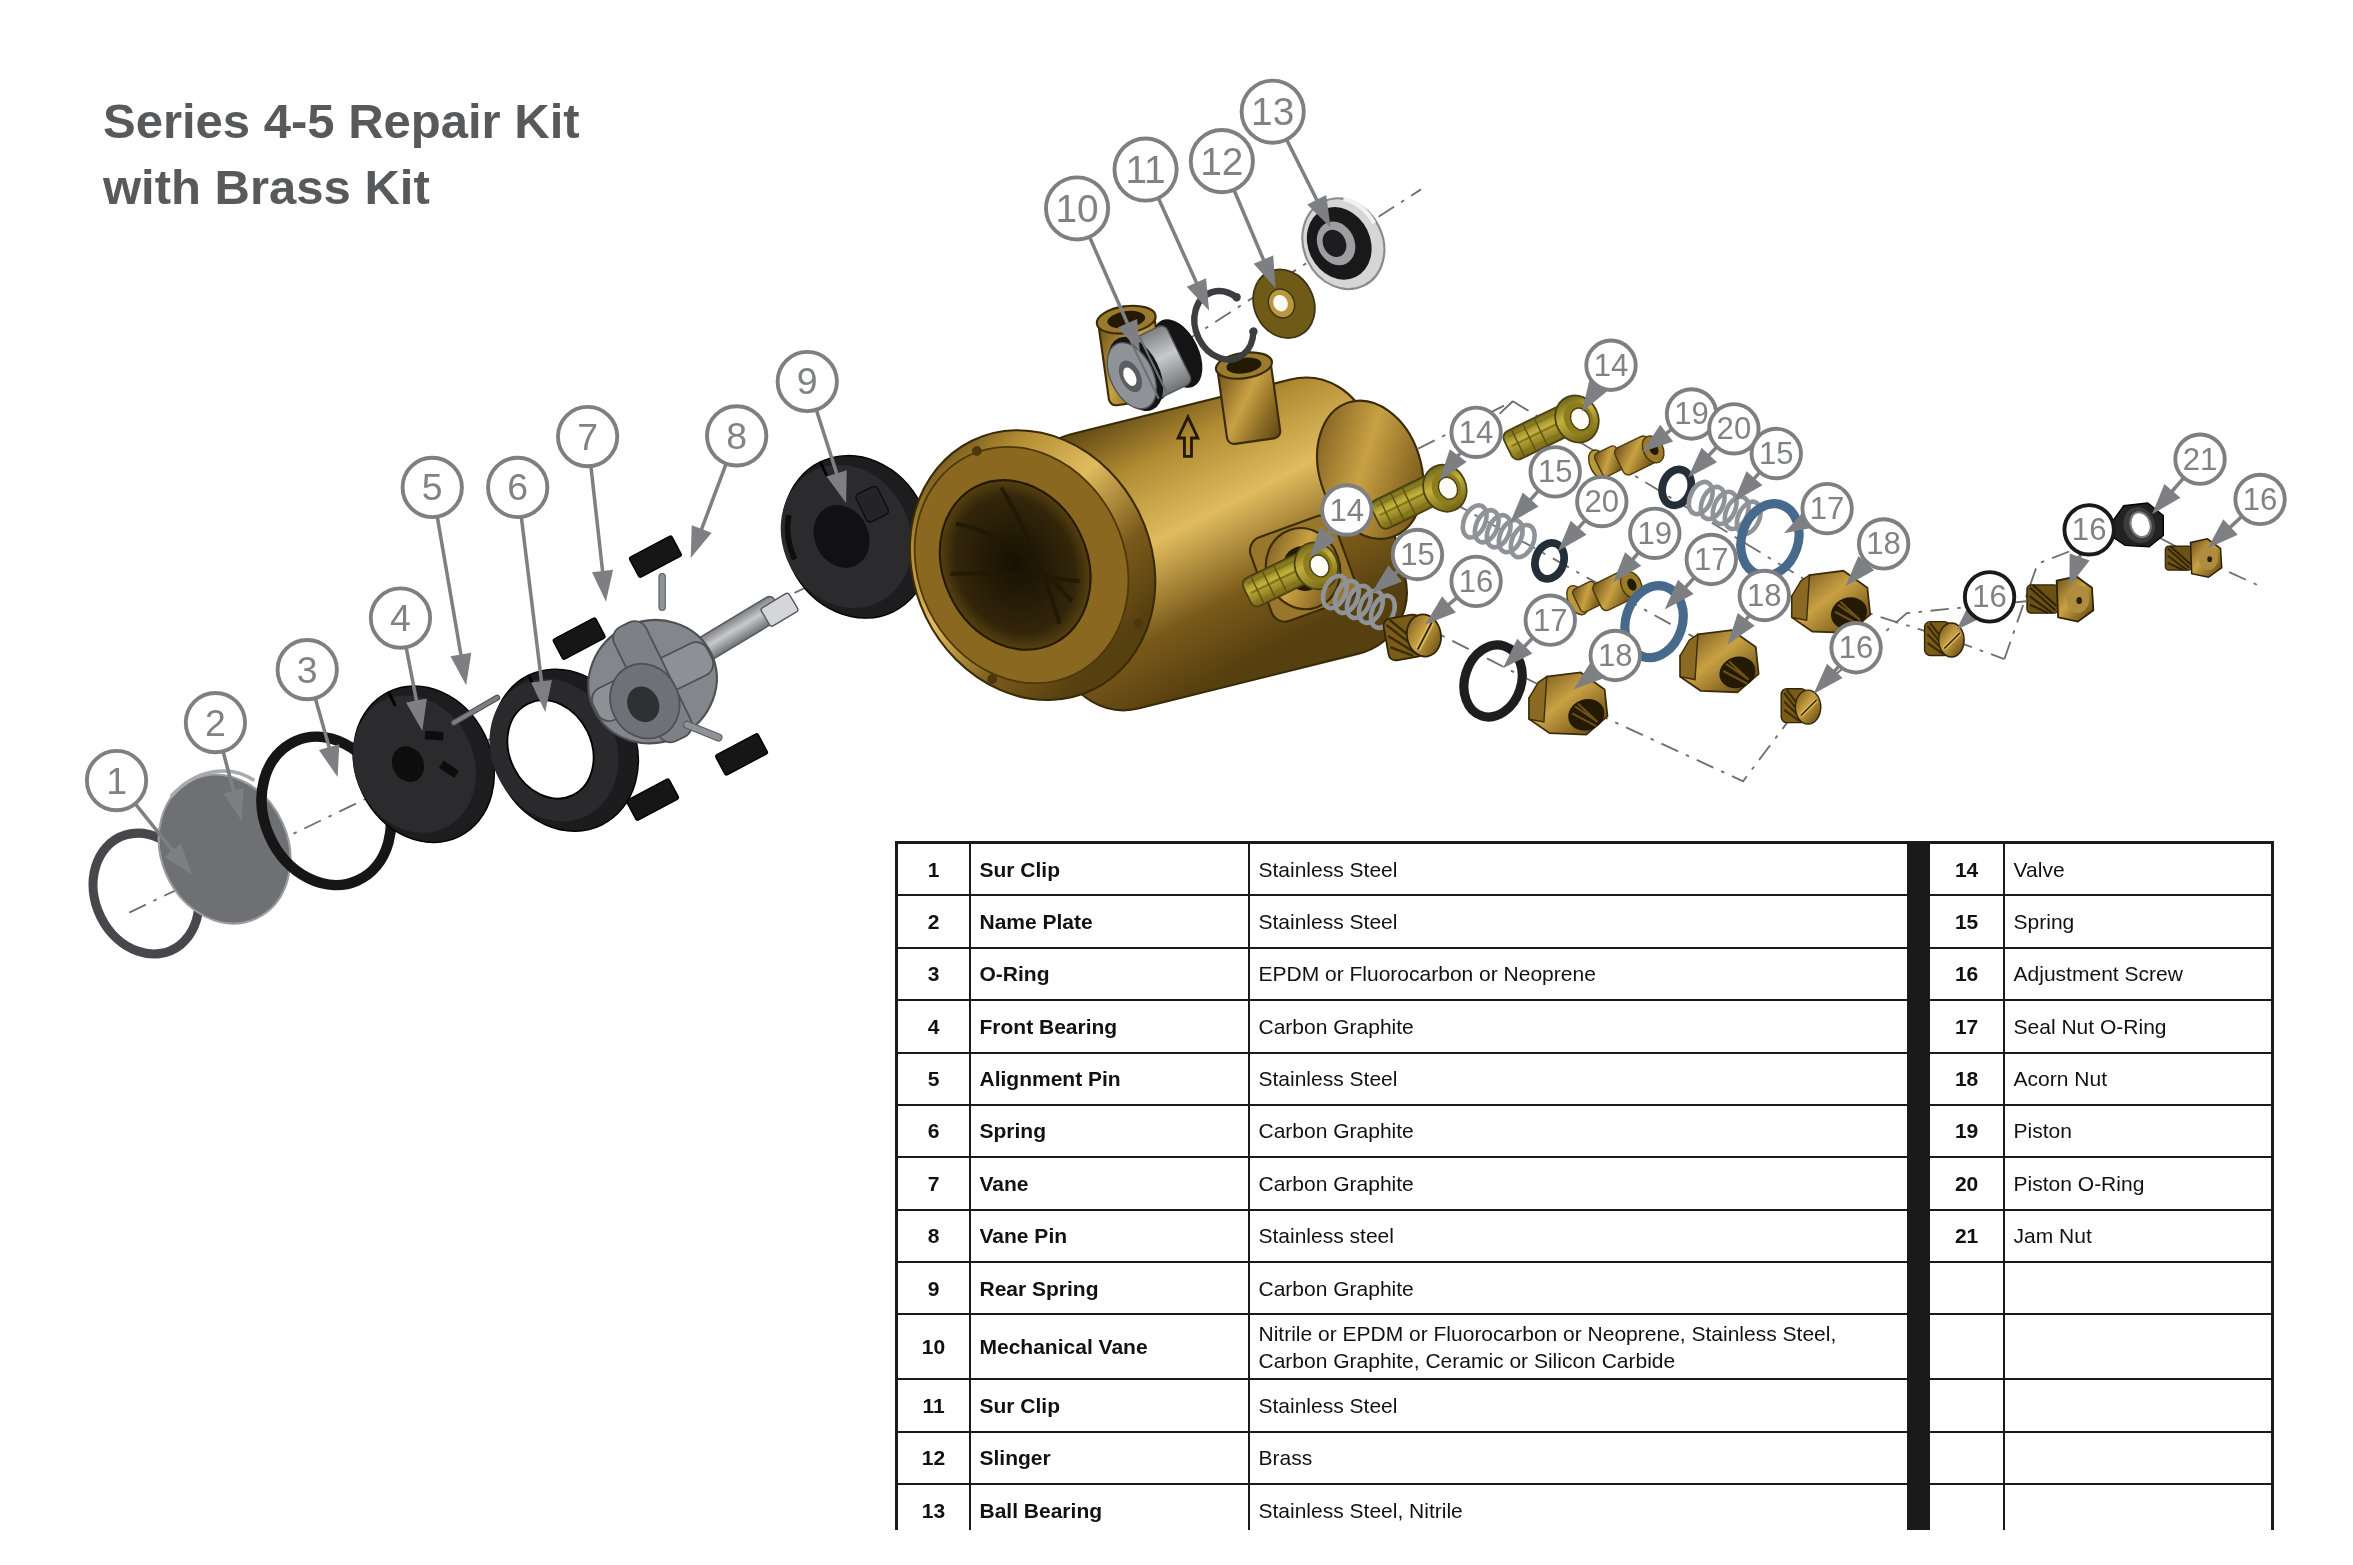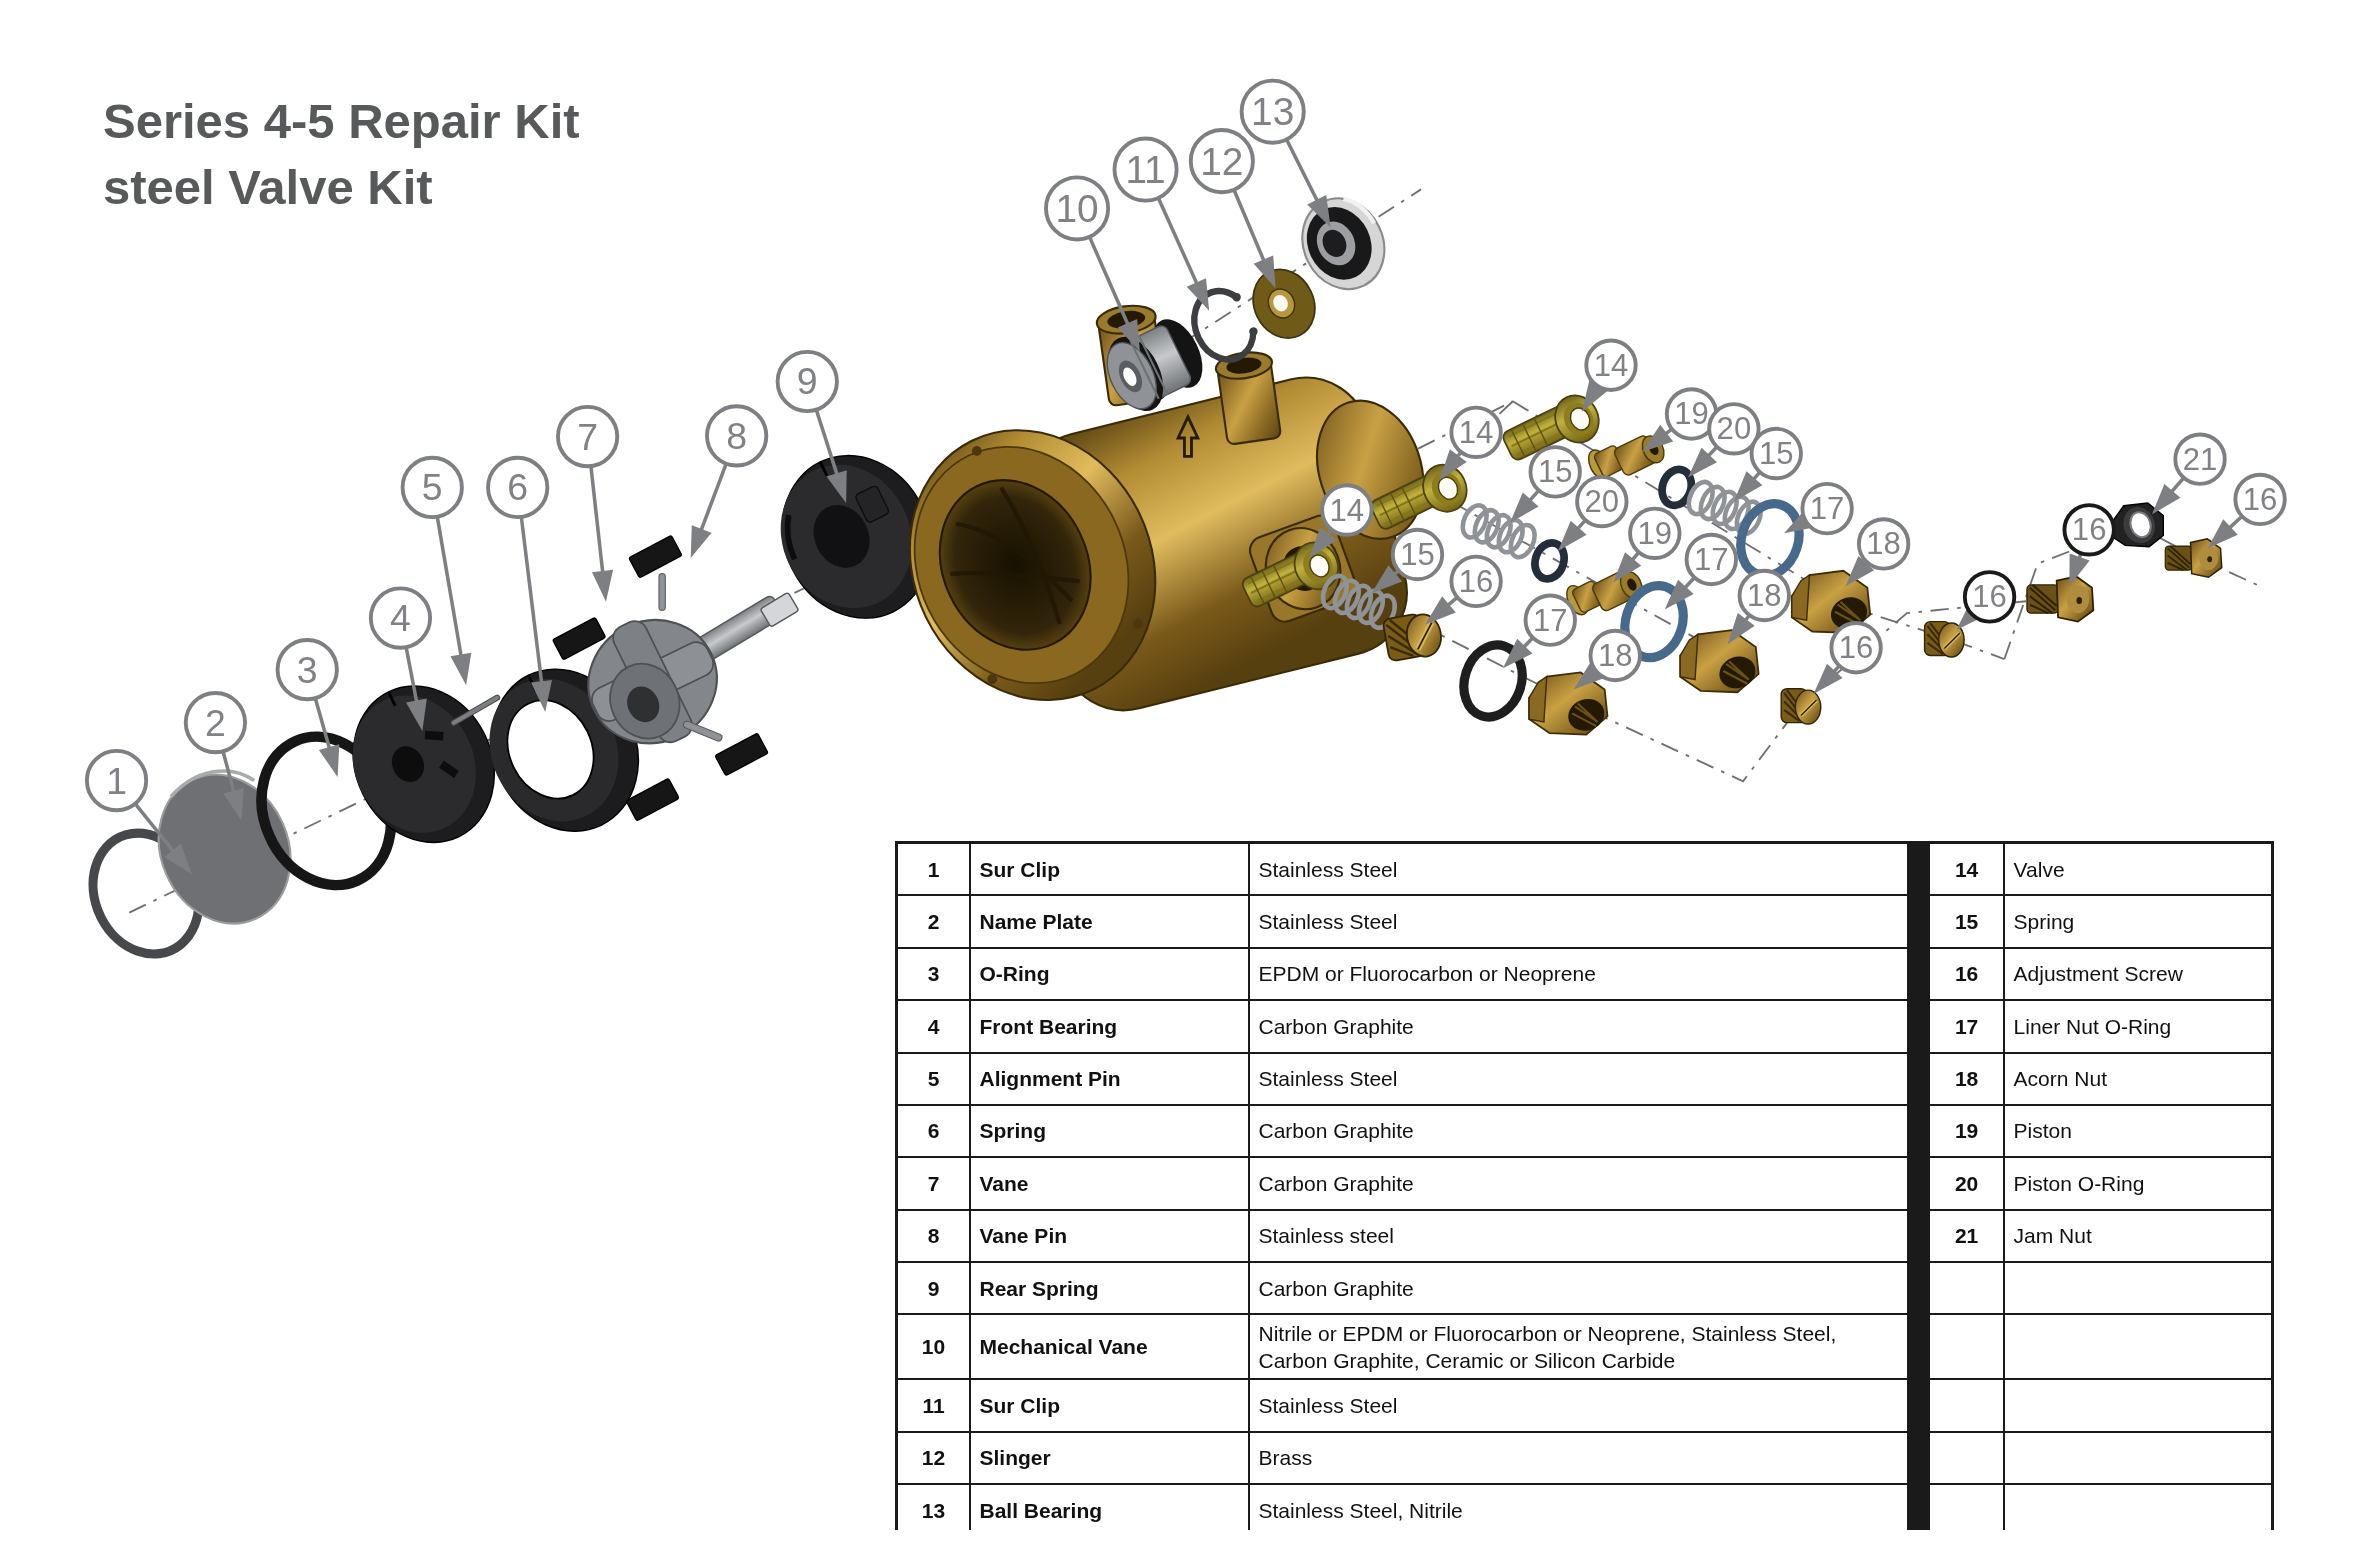--- a/index.html
+++ b/index.html
@@ -28,21 +28,21 @@
   td.cnum2{width:56px;text-align:center;font-weight:bold;padding:4.2px 5.6px;}
   td.cname2{width:249px;margin-left:20px;}
 </style>
 </head>
 <body>
 
 <div id="screen">
 
   <div id="title">
     <div>Series 4-5 Repair Kit</div>
-    <div>steel Valve Kit</div>
+    <div>with Brass Kit</div>
   </div>
 
   <svg id="diagram" width="2354" height="1566" viewBox="0 0 3333 2217">
     <defs>
       <linearGradient id="brassG" x1="0" y1="0" x2="1" y2="1">
         <stop offset="0" stop-color="#6a4d17"></stop>
           <stop offset="0.45" stop-color="#c9a144"></stop>
         <stop offset="0.75" stop-color="#8a6a23"></stop>
           <stop offset="1" stop-color="#5d4312"></stop>
       </linearGradient>
@@ -564,21 +564,21 @@
             <td class="cdiv"></td>
             <td class="cnum2">16</td>
             <td class="cname2">Adjustment Screw</td>
           </tr>
           <tr>
             <td class="cnum">4</td>
             <td class="cname">Front Bearing</td>
             <td class="cmat">Carbon Graphite</td>
             <td class="cdiv"></td>
             <td class="cnum2">17</td>
-            <td class="cname2">Liner Nut O-Ring</td>
+            <td class="cname2">Seal Nut O-Ring</td>
           </tr>
           <tr>
             <td class="cnum">5</td>
             <td class="cname">Alignment Pin</td>
             <td class="cmat">Stainless Steel</td>
             <td class="cdiv"></td>
             <td class="cnum2">18</td>
             <td class="cname2">Acorn Nut</td>
           </tr>
           <tr>

